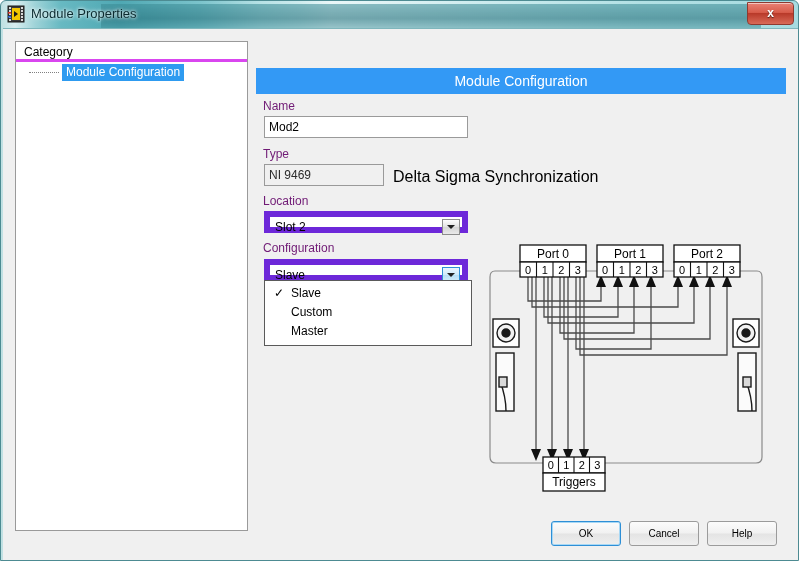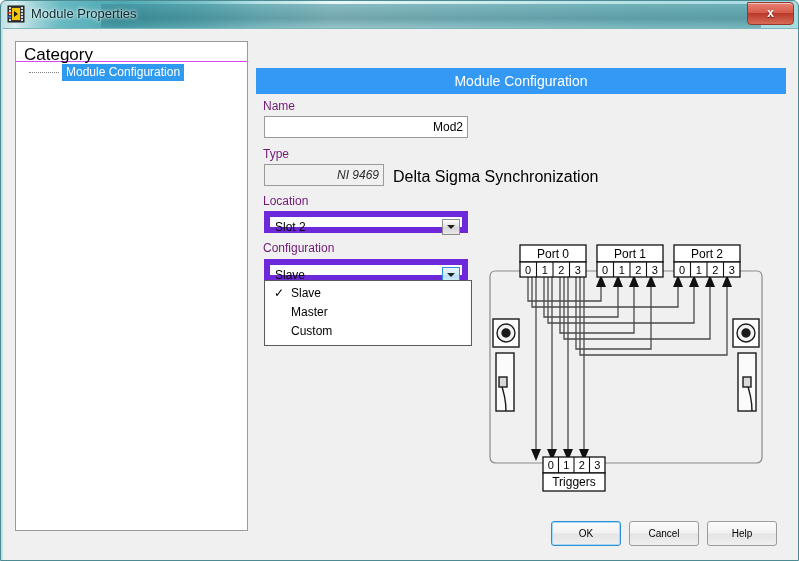--- a/index.html
+++ b/index.html
@@ -96,24 +96,24 @@
     left: 12px; top: 12px;
     width: 233px; height: 490px;
     background: #ffffff;
     border: 1px solid #9a9a9a;
     box-sizing: border-box;
   }
   #category-header {
     position: absolute;
     left: 0; top: 0;
     width: 231px; height: 20px;
-    border-bottom: 1px solid #d946ef;
+    border-bottom: 3px solid #d946ef;
     box-sizing: border-box;
     padding: 3px 0 0 8px;
-    font-size: 17px;
+    font-size: 12px;
     color: #000;
     background: #fff;
   }
   #tree-item {
     position: absolute;
     left: 0; top: 22px;
     width: 231px; height: 17px;
   }
   #tree-dots {
     position: absolute;
@@ -156,21 +156,20 @@
     position: absolute;
     box-sizing: border-box;
     border: 1px solid #9a9a9a;
     background: #ffffff;
     font-family: "Liberation Sans", sans-serif;
     font-size: 12px;
     color: #000;
     padding: 0 4px;
     line-height: 20px;
     height: 22px;
-    text-align: right;
   }
   .text-input.readonly {
     background: #f0f0f0;
     color: #2b2b2b;
   }
   .inline-text {
     position: absolute;
     font-size: 16px;
     color: #000;
     white-space: nowrap;
@@ -309,21 +308,21 @@
         <div id="tree-label">Module Configuration</div>
       </div>
     </div>
 
     <div id="config-header">Module Configuration</div>
 
     <div class="field-label" style="left:260px; top:70px;">Name</div>
     <input class="text-input" style="left: 261px; top: 87px; width: 204px;" value="Mod2">
 
     <div class="field-label" style="left:260px; top:118px;">Type</div>
-    <input class="text-input readonly" style="left: 261px; top: 135px; width: 120px; font-style: italic;" readonly="" value="NI 9469">
+    <input class="text-input readonly" style="left: 261px; top: 135px; width: 120px;" readonly="" value="NI 9469">
     <div class="inline-text" style="left:390px; top:139px;">Delta Sigma Synchronization</div>
 
     <div class="field-label" style="left:260px; top:165px;">Location</div>
     <div class="combo" style="left:261px; top:182px; width:204px;">
       <span>Slot 2</span>
       <span class="combo-arrow">
         <span class="tri"></span>
       </span>
     </div>
 
@@ -334,24 +333,24 @@
         <span class="tri"></span>
       </span>
     </div>
 
     <div id="dropdown-list">
       <div class="dropdown-item">
         <span class="check">✓</span>
         <span>Slave</span>
       </div>
       <div class="dropdown-item">
-        <span>Master</span>
+        <span>Custom</span>
       </div>
       <div class="dropdown-item">
-        <span>Custom</span>
+        <span>Master</span>
       </div>
     </div>
 
     <div id="diagram">
       <svg width="290" height="262" viewBox="0 0 290 262">
 
         <g fill="none" stroke="#8a8a8a" stroke-width="1.2">
           <path d="M7 30 q-5 0 -5 6 L2 216 q0 6 6 6 L268 222 q6 0 6 -6 L274 36 q0 -6 -5 -6 Z"></path>
         </g>
 

